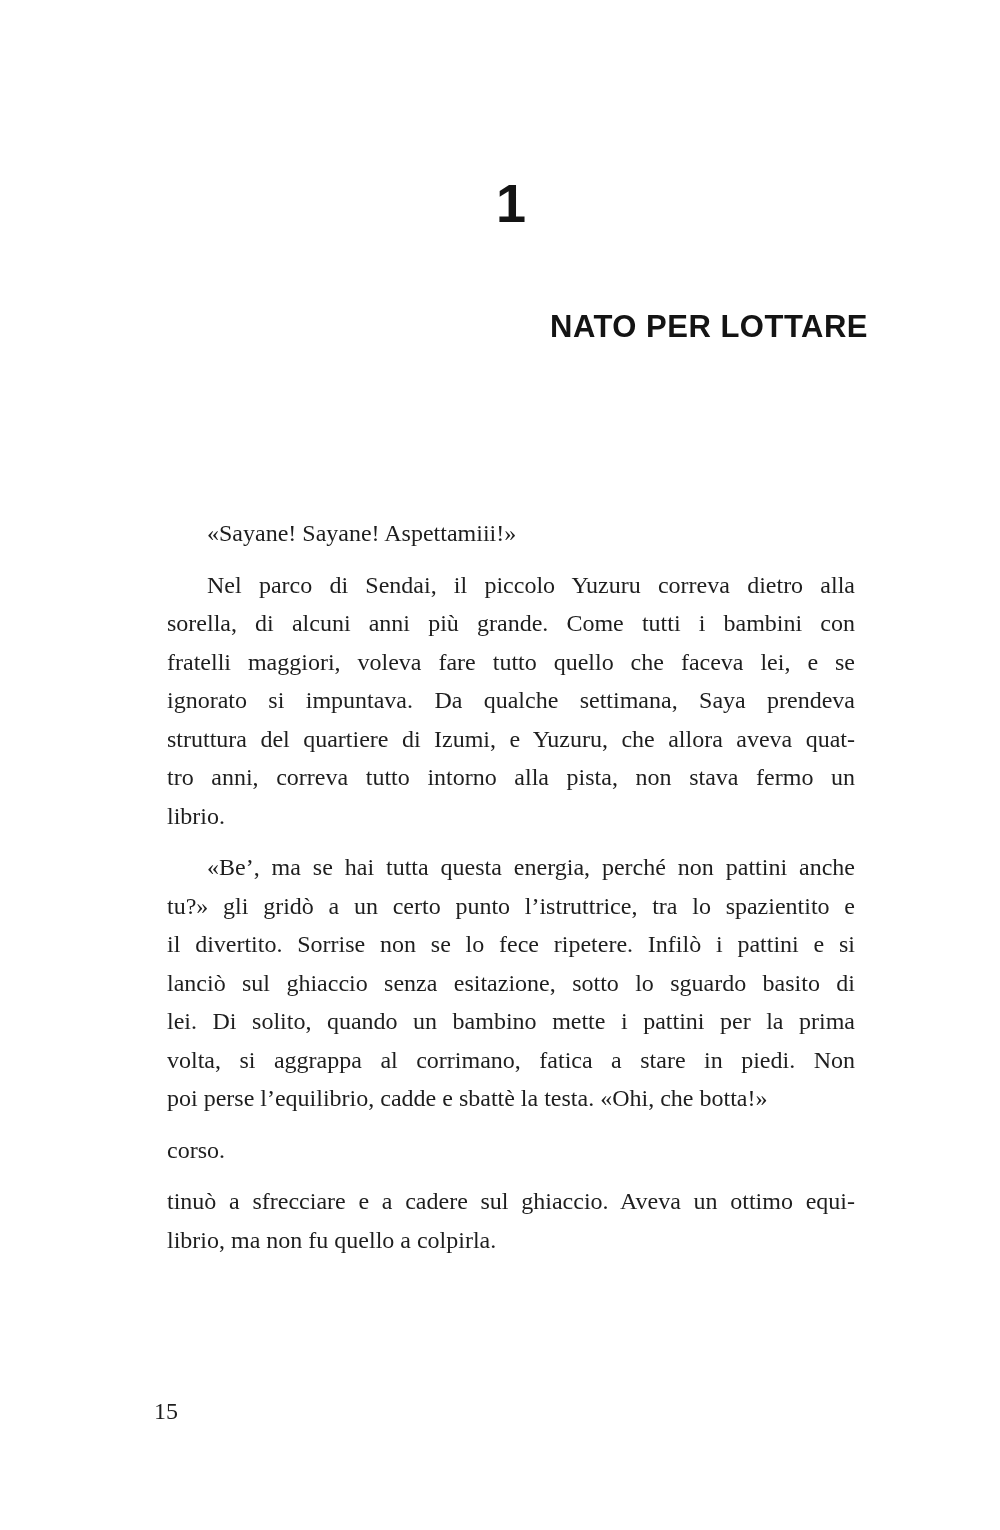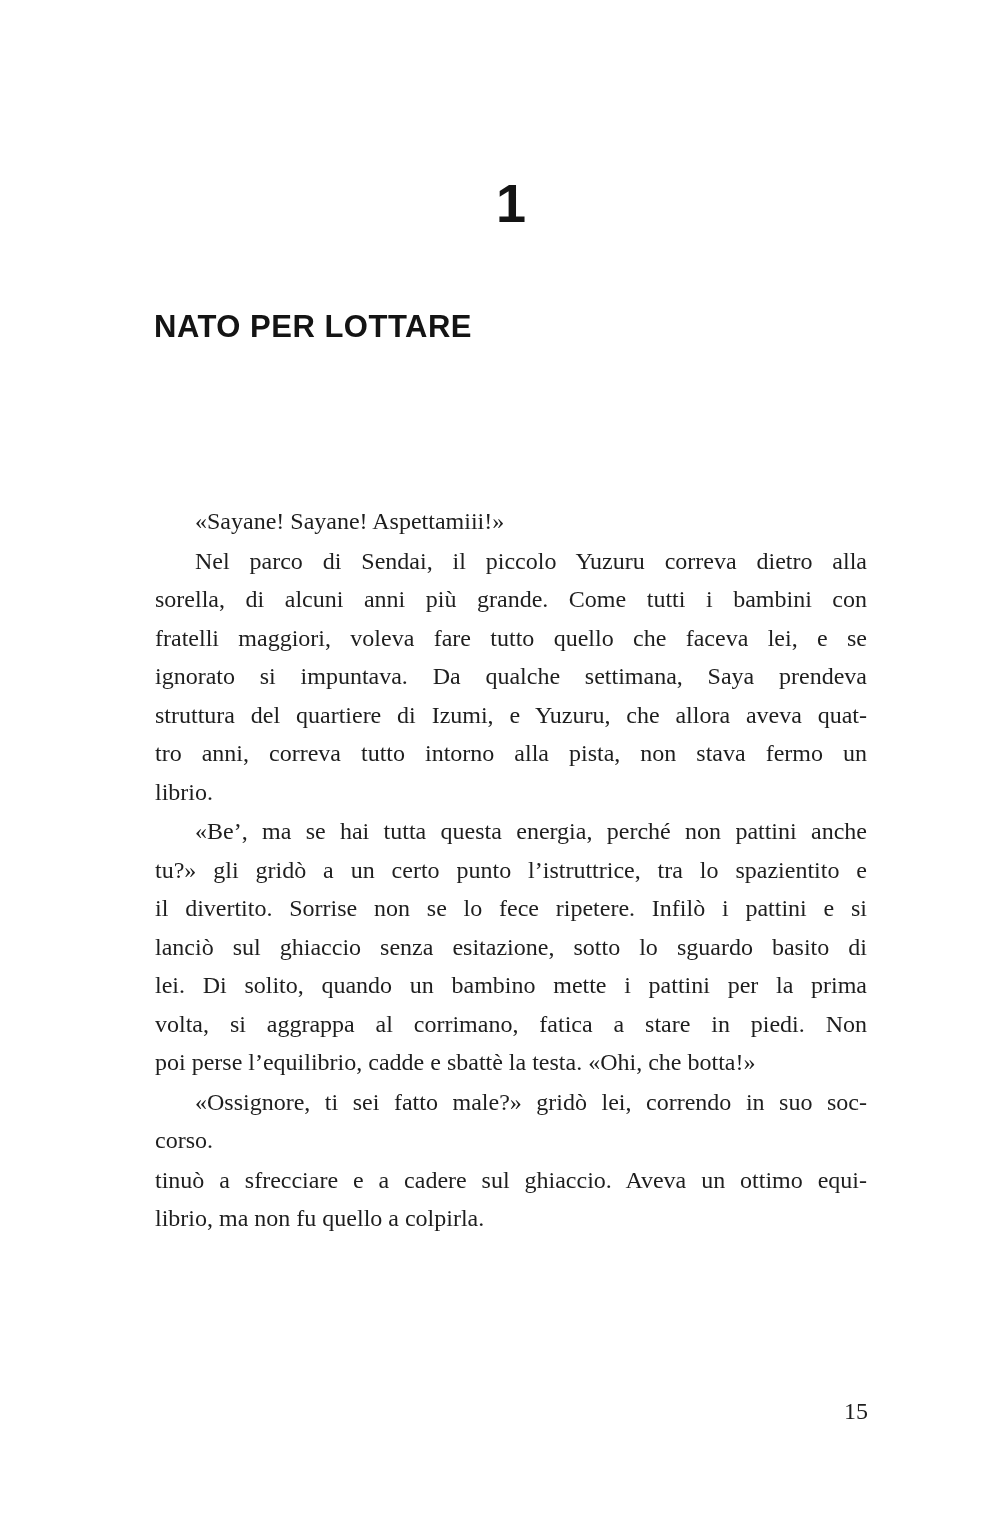--- a/index.html
+++ b/index.html
@@ -25,60 +25,60 @@
     font-size: 54px;
     line-height: 1;
     color: #141414;
   }
   .chapter-title {
     position: absolute;
     top: 311px;
     left: 154px;
     width: 714px;
     margin: 0;
-    text-align: left;
+    text-align: right;
     font-family: "Liberation Sans", sans-serif;
     font-weight: 700;
     font-size: 31px;
     line-height: 1;
     letter-spacing: 0.5px;
     color: #141414;
   }
   .body-text {
     position: absolute;
     top: 501px;
     left: 154px;
     width: 714px;
     font-family: "Liberation Serif", serif;
     font-size: 24px;
     line-height: 38.5px;
     color: #1e1e1e;
   }
   .paragraph {
-    margin: 1px;
+    margin: 13px;
     padding: 0;
   }
   .line {
     text-align: justify;
     text-align-last: justify;
     height: 38.5px;
     overflow: visible;
   }
   .line.indent {
     text-indent: 40px;
   }
   .line.last {
     text-align-last: left;
   }
   .page-number {
     position: absolute;
     top: 1397px;
     left: 154px;
     width: 714px;
-    text-align: right;
+    text-align: left;
     font-family: "Liberation Serif", serif;
     font-size: 24px;
     line-height: 1.2;
     color: #1e1e1e;
   }
 </style>
 </head>
 <body>
 
 <div class="page">
@@ -100,21 +100,20 @@
       <div class="paragraph">
         <div class="line indent">«Be’, ma se hai tutta questa energia, perché non pattini anche</div>
         <div class="line">tu?» gli gridò a un certo punto l’istruttrice, tra lo spazientito e</div>
         <div class="line">il divertito. Sorrise non se lo fece ripetere. Infilò i pattini e si</div>
         <div class="line">lanciò sul ghiaccio senza esitazione, sotto lo sguardo basito di</div>
         <div class="line">lei. Di solito, quando un bambino mette i pattini per la prima</div>
         <div class="line">volta, si aggrappa al corrimano, fatica a stare in piedi. Non</div>
         <div class="line last">poi perse l’equilibrio, cadde e sbattè la testa. «Ohi, che botta!»</div>
       </div>
       <div class="paragraph">
-        <div class="line indent">«Ossignore, ti sei fatto male?» gridò lei, correndo in suo soc-</div>
         <div class="line last">corso.</div>
       </div>
       <div class="paragraph">
         <div class="line">tinuò a sfrecciare e a cadere sul ghiaccio. Aveva un ottimo equi-</div>
         <div class="line last">librio, ma non fu quello a colpirla.</div>
       </div>
     </div>
   <div class="page-number">15</div>
 </div>
 

